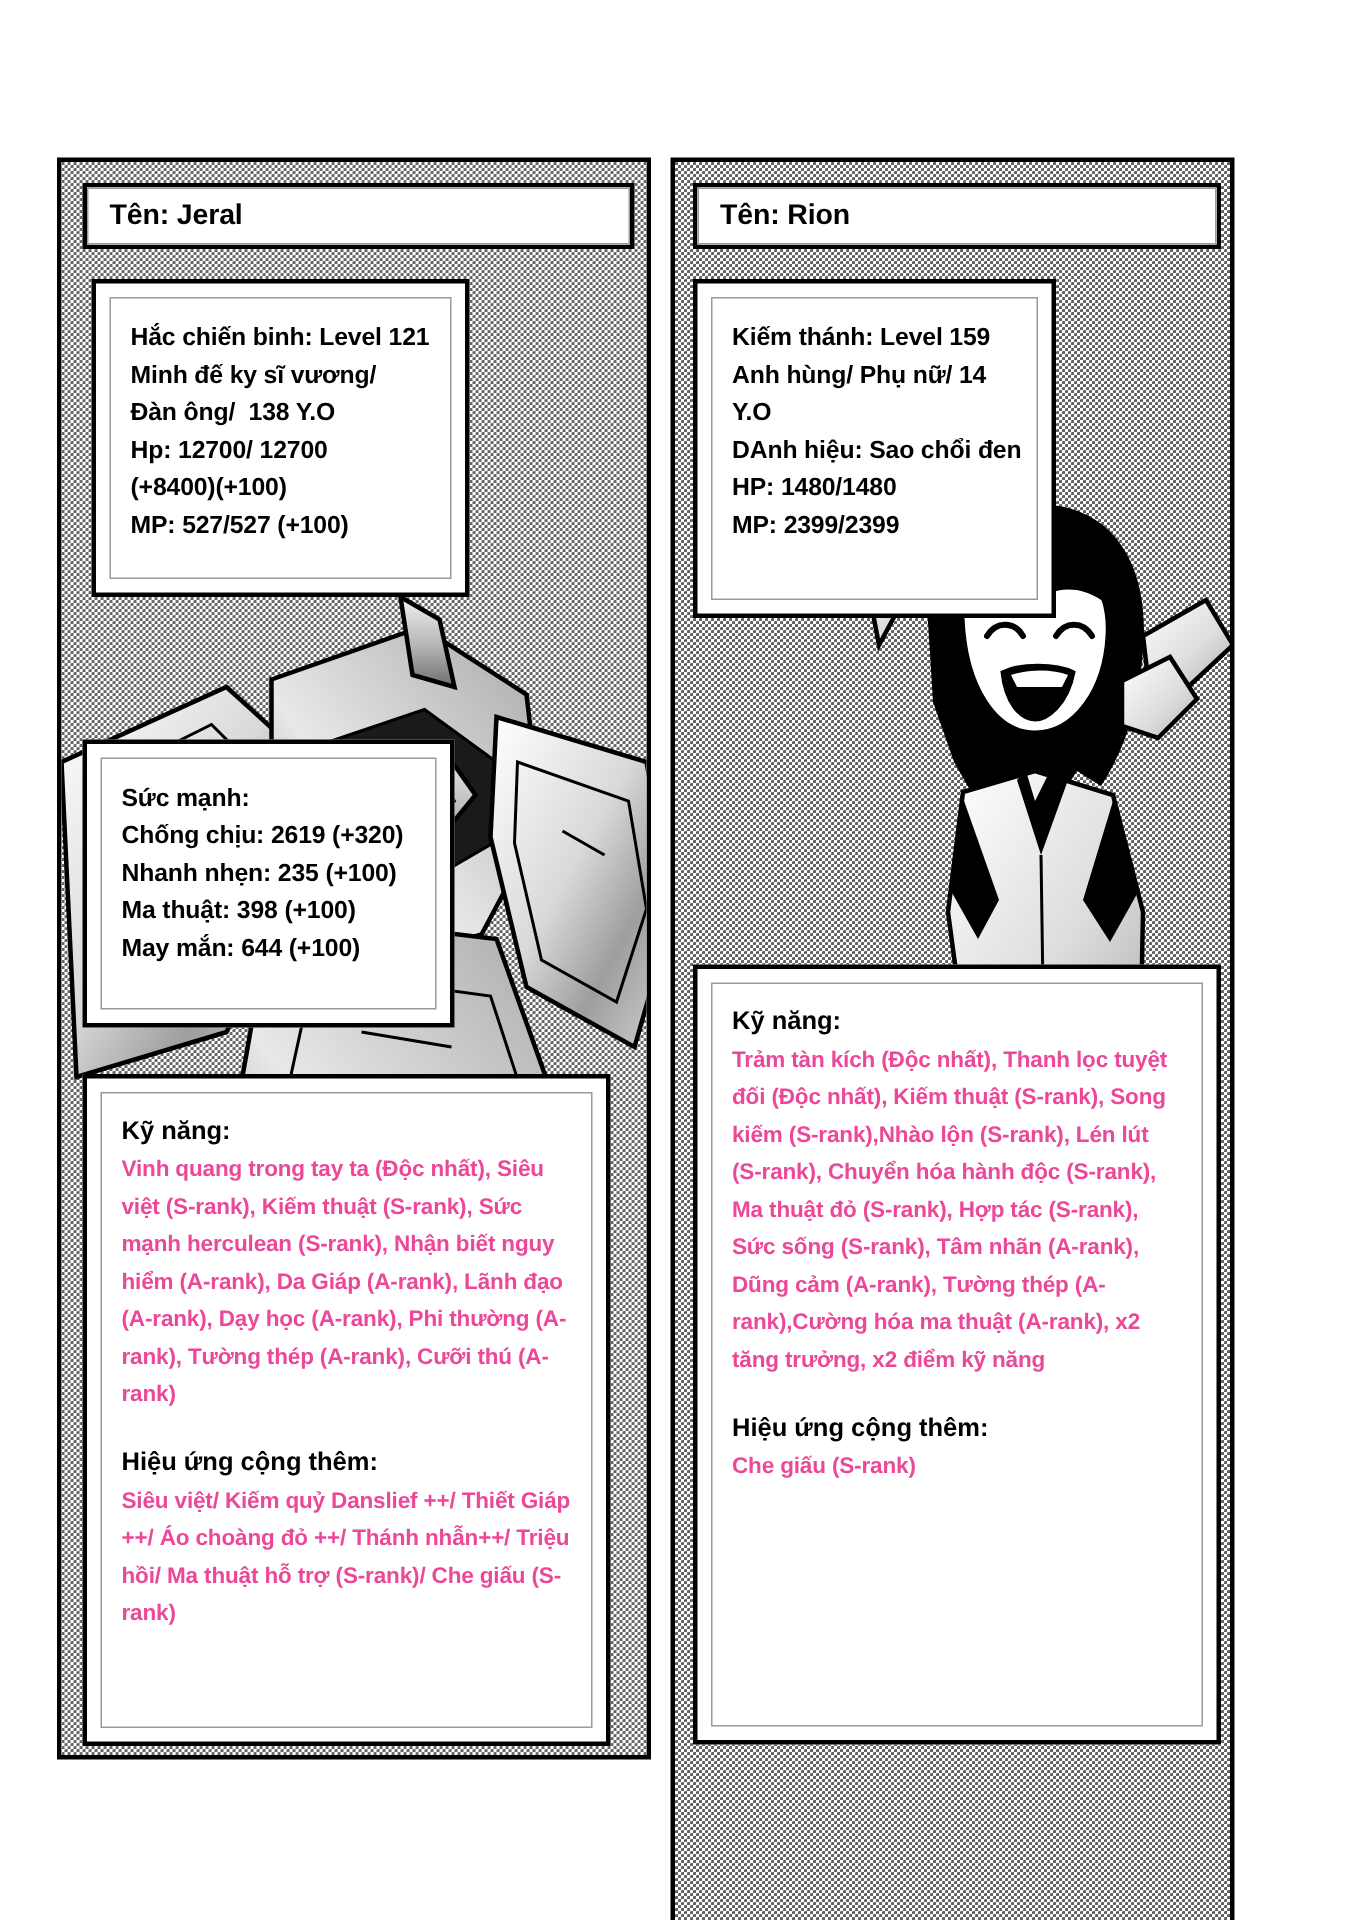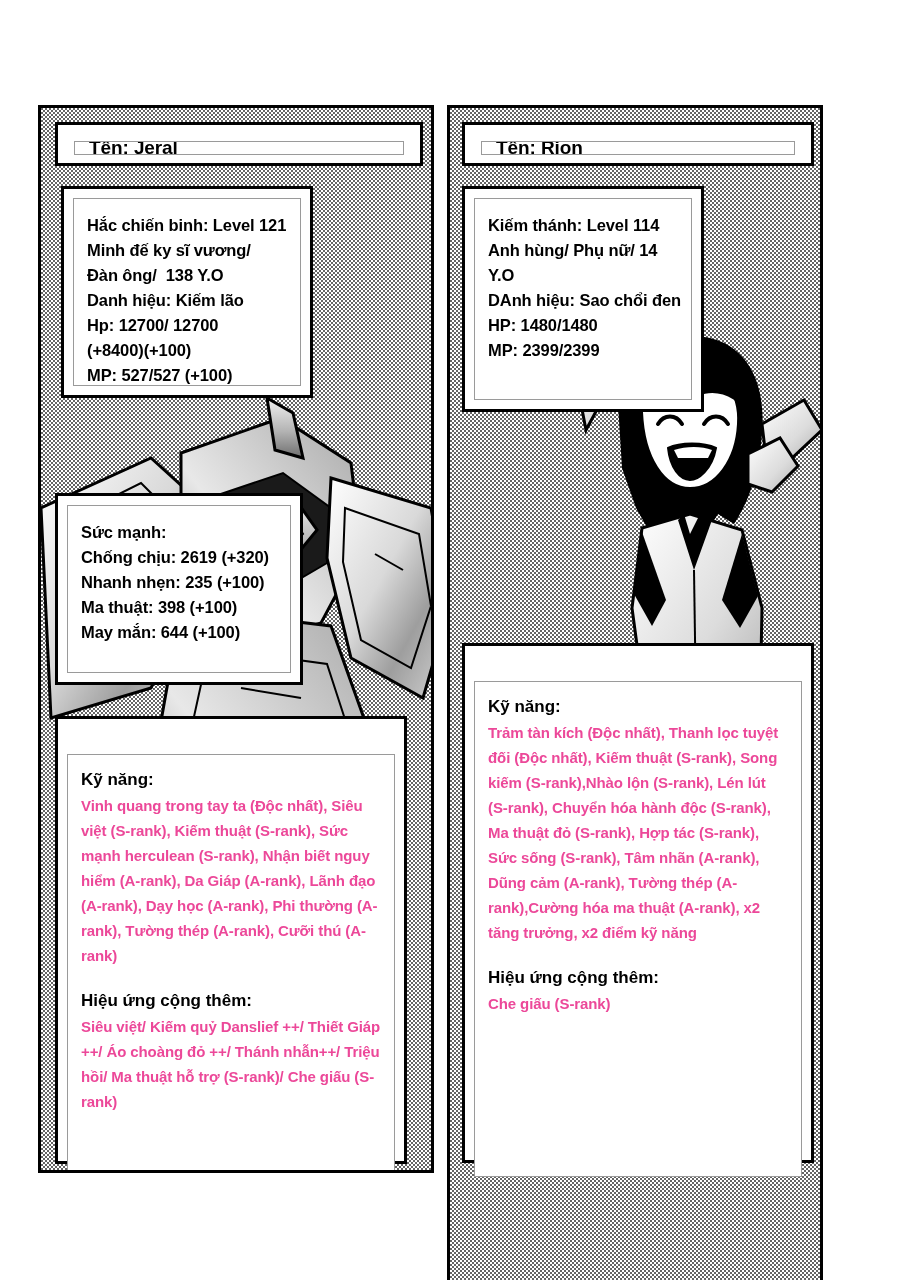--- a/index.html
+++ b/index.html
@@ -79,41 +79,41 @@
     overflow: hidden;
   }
   .box .line,
   .box .para {
     font-weight: bold;
     color: #000000;
     letter-spacing: -0.1px;
   }
 
   
-  .nameplate { padding: 16px; }
+  .nameplate { padding: 0; }
   .nameplate .box-inner {
     padding: 6px 14px;
     display: flex;
     align-items: center;
   }
   .nameplate .line {
     font-size: 19px;
     line-height: 22px;
   }
 
   
   .infobox .box-inner { padding: 14px 13px 10px 13px; }
   .infobox .line {
     font-size: 16.5px;
     line-height: 25px;
     white-space: pre;
   }
 
   
-  .skillbox .box-inner { padding: 12px 13px; margin-top: 26px; }
+  .skillbox .box-inner { padding: 12px 13px; }
   .skillbox .head {
     font-size: 17px;
     font-weight: bold;
     line-height: 26px;
     color: #000;
   }
   .skillbox .para {
     font-size: 15px;
     line-height: 25px;
     color: #ec4899;
@@ -194,21 +194,20 @@
       <div class="box-inner">
         <span class="line">Tên: Jeral</span>
       </div>
     </div>
 
     <div class="box infobox" id="info-left">
       <div class="box-inner">
         <div class="line">Hắc chiến binh: Level 121</div>
         <div class="line">Minh đế ky sĩ vương/</div>
         <div class="line">Đàn ông/  138 Y.O</div>
-        <div class="line">Danh hiệu: Kiếm lão</div>
         <div class="line">Hp: 12700/ 12700</div>
         <div class="line">(+8400)(+100)</div>
         <div class="line">MP: 527/527 (+100)</div>
       </div>
     </div>
 
     <div class="box infobox" id="stats-left">
       <div class="box-inner">
         <div class="line">Sức mạnh:</div>
         <div class="line">Chống chịu: 2619 (+320)</div>
@@ -285,21 +284,21 @@
     </svg>
 
     <div class="box nameplate" id="name-right">
       <div class="box-inner">
         <span class="line">Tên: Rion</span>
       </div>
     </div>
 
     <div class="box infobox" id="info-right">
       <div class="box-inner">
-        <div class="line">Kiếm thánh: Level 114</div>
+        <div class="line">Kiếm thánh: Level 159</div>
         <div class="line">Anh hùng/ Phụ nữ/ 14</div>
         <div class="line">Y.O</div>
         <div class="line">DAnh hiệu: Sao chổi đen</div>
         <div class="line">HP: 1480/1480</div>
         <div class="line">MP: 2399/2399</div>
       </div>
     </div>
 
 
     <div class="box skillbox" id="skills-right">

